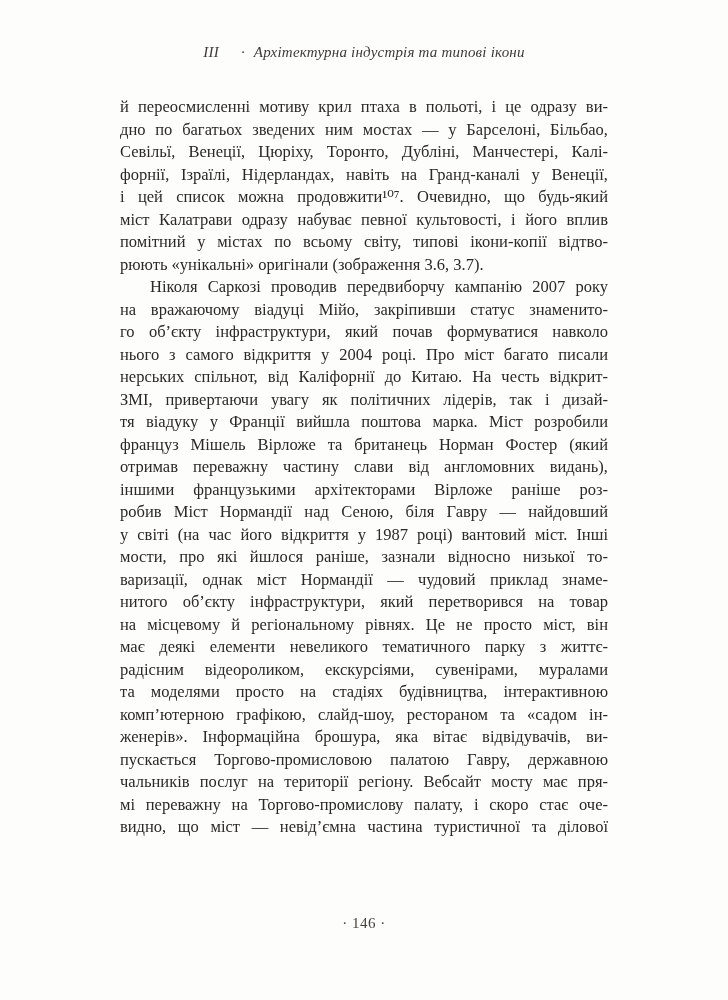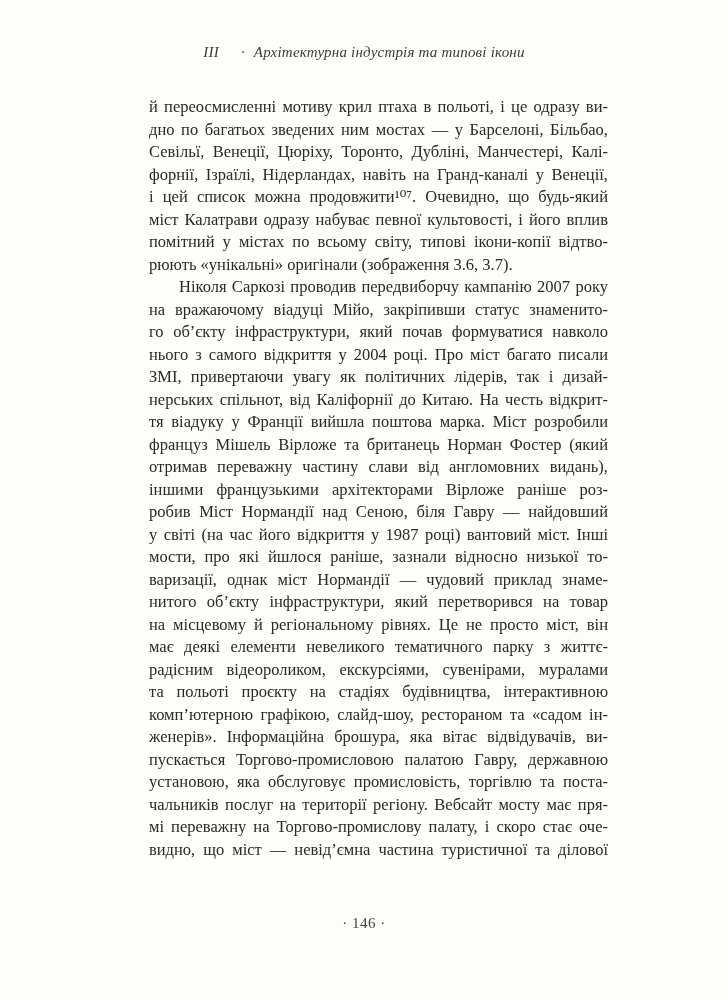--- a/index.html
+++ b/index.html
@@ -45,21 +45,20 @@
     width: 488px;
     font-size: 16.5px;
     line-height: 22.5px;
     color: #2b2927;
   }
   .text-line {
     height: 22.5px;
     overflow: hidden;
     text-align: justify;
     text-align-last: justify;
-    margin-left: 29px;
   }
   .text-line.para-last {
     text-align-last: left;
   }
   .text-line.para-indent {
     text-indent: 30px;
   }
   .page-number {
     position: absolute;
     top: 915px;
@@ -89,39 +88,38 @@
         <div class="text-line">і цей список можна продовжити¹⁰⁷. Очевидно, що будь-який</div>
         <div class="text-line">міст Калатрави одразу набуває певної культовості, і його вплив</div>
         <div class="text-line">помітний у містах по всьому світу, типові ікони-копії відтво-</div>
         <div class="text-line para-last">рюють «унікальні» оригінали (зображення 3.6, 3.7).</div>
       </div>
       <div>
         <div class="text-line para-indent">Ніколя Саркозі проводив передвиборчу кампанію 2007 року</div>
         <div class="text-line">на вражаючому віадуці Мійо, закріпивши статус знаменито-</div>
         <div class="text-line">го об’єкту інфраструктури, який почав формуватися навколо</div>
         <div class="text-line">нього з самого відкриття у 2004 році. Про міст багато писали</div>
+        <div class="text-line">нерських спільнот, від Каліфорнії до Китаю. На честь відкрит-</div>
         <div class="text-line">ЗМІ, привертаючи увагу як політичних лідерів, так і дизай-</div>
-        <div class="text-line">нерських спільнот, від Каліфорнії до Китаю. На честь відкрит-</div>
         <div class="text-line">тя віадуку у Франції вийшла поштова марка. Міст розробили</div>
         <div class="text-line">француз Мішель Вірложе та британець Норман Фостер (який</div>
         <div class="text-line">отримав переважну частину слави від англомовних видань),</div>
         <div class="text-line">іншими французькими архітекторами Вірложе раніше роз-</div>
         <div class="text-line">робив Міст Нормандії над Сеною, біля Гавру — найдовший</div>
         <div class="text-line">у світі (на час його відкриття у 1987 році) вантовий міст. Інші</div>
         <div class="text-line">мости, про які йшлося раніше, зазнали відносно низької то-</div>
         <div class="text-line">варизації, однак міст Нормандії — чудовий приклад знаме-</div>
         <div class="text-line">нитого об’єкту інфраструктури, який перетворився на товар</div>
         <div class="text-line">на місцевому й регіональному рівнях. Це не просто міст, він</div>
         <div class="text-line">має деякі елементи невеликого тематичного парку з життє-</div>
         <div class="text-line">радісним відеороликом, екскурсіями, сувенірами, муралами</div>
-        <div class="text-line">та польоті проєкту на стадіях будівництва, інтерактивною</div>
+        <div class="text-line">та моделями просто на стадіях будівництва, інтерактивною</div>
         <div class="text-line">комп’ютерною графікою, слайд-шоу, рестораном та «садом ін-</div>
         <div class="text-line">женерів». Інформаційна брошура, яка вітає відвідувачів, ви-</div>
         <div class="text-line">пускається Торгово-промисловою палатою Гавру, державною</div>
-        <div class="text-line">установою, яка обслуговує промисловість, торгівлю та поста-</div>
         <div class="text-line">чальників послуг на території регіону. Вебсайт мосту має пря-</div>
         <div class="text-line">мі переважну на Торгово-промислову палату, і скоро стає оче-</div>
         <div class="text-line">видно, що міст — невід’ємна частина туристичної та ділової</div>
       </div>
     </div>
 
   <div class="page-number">· 146 ·</div>
 
 </div>
 

